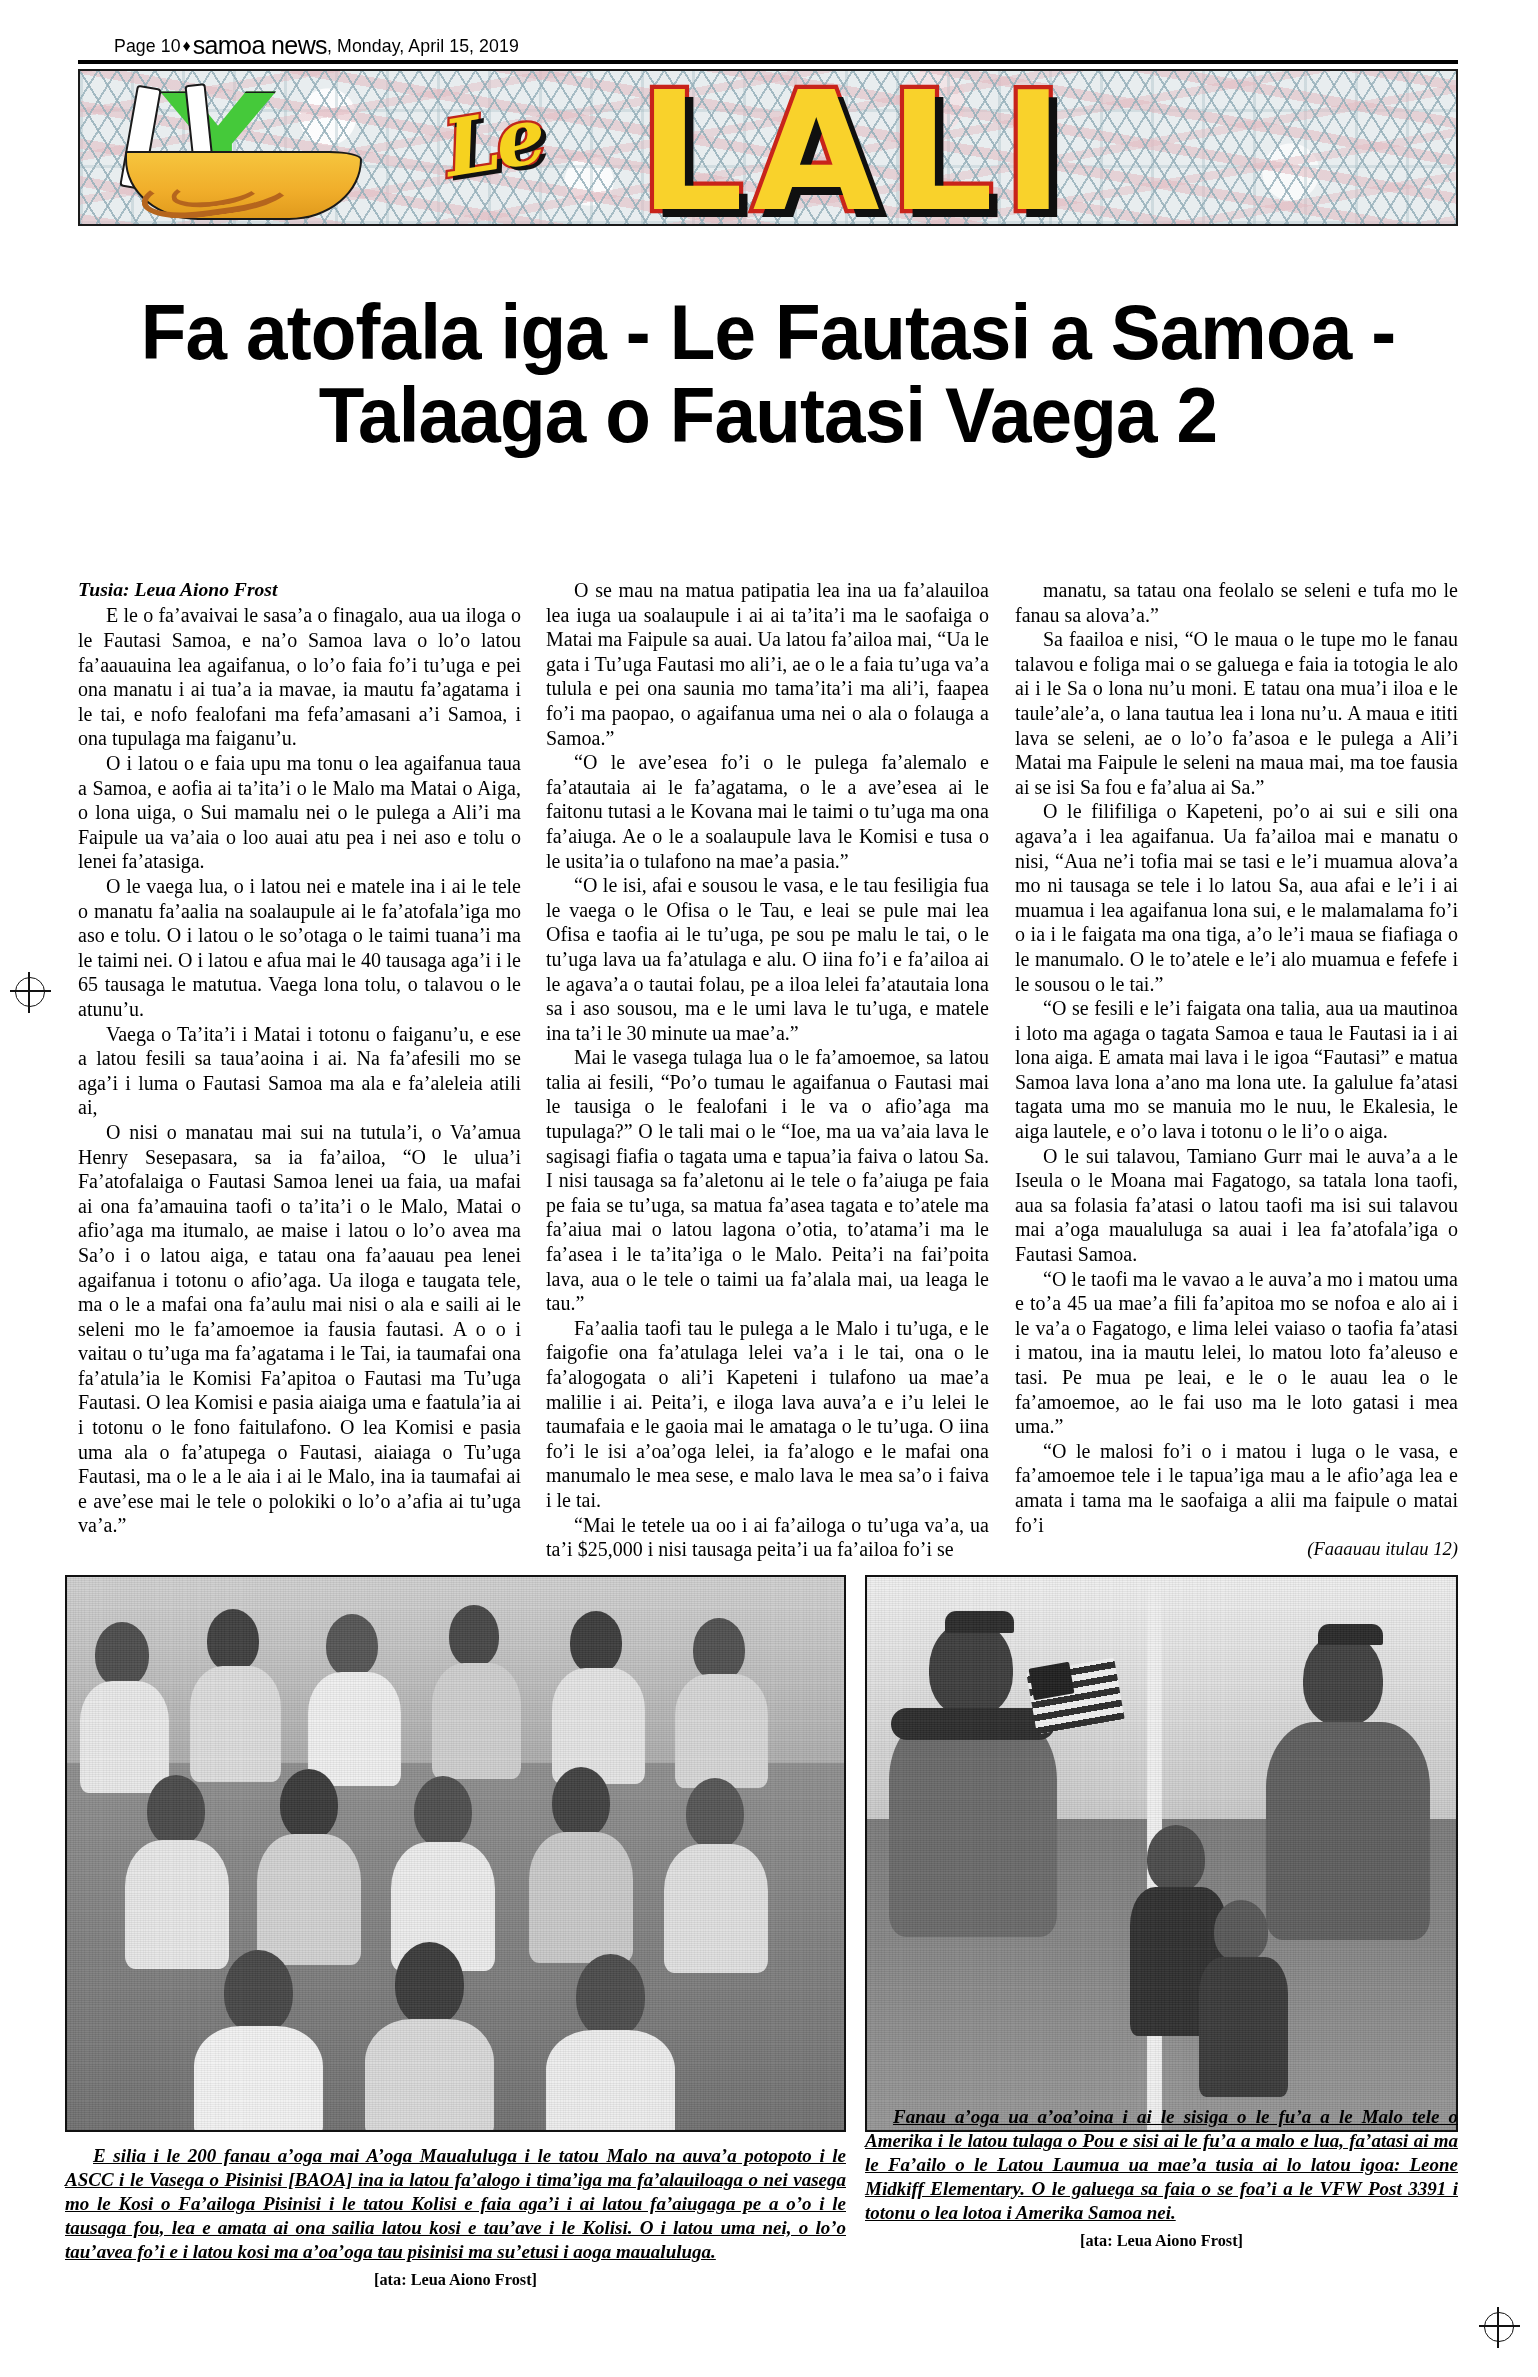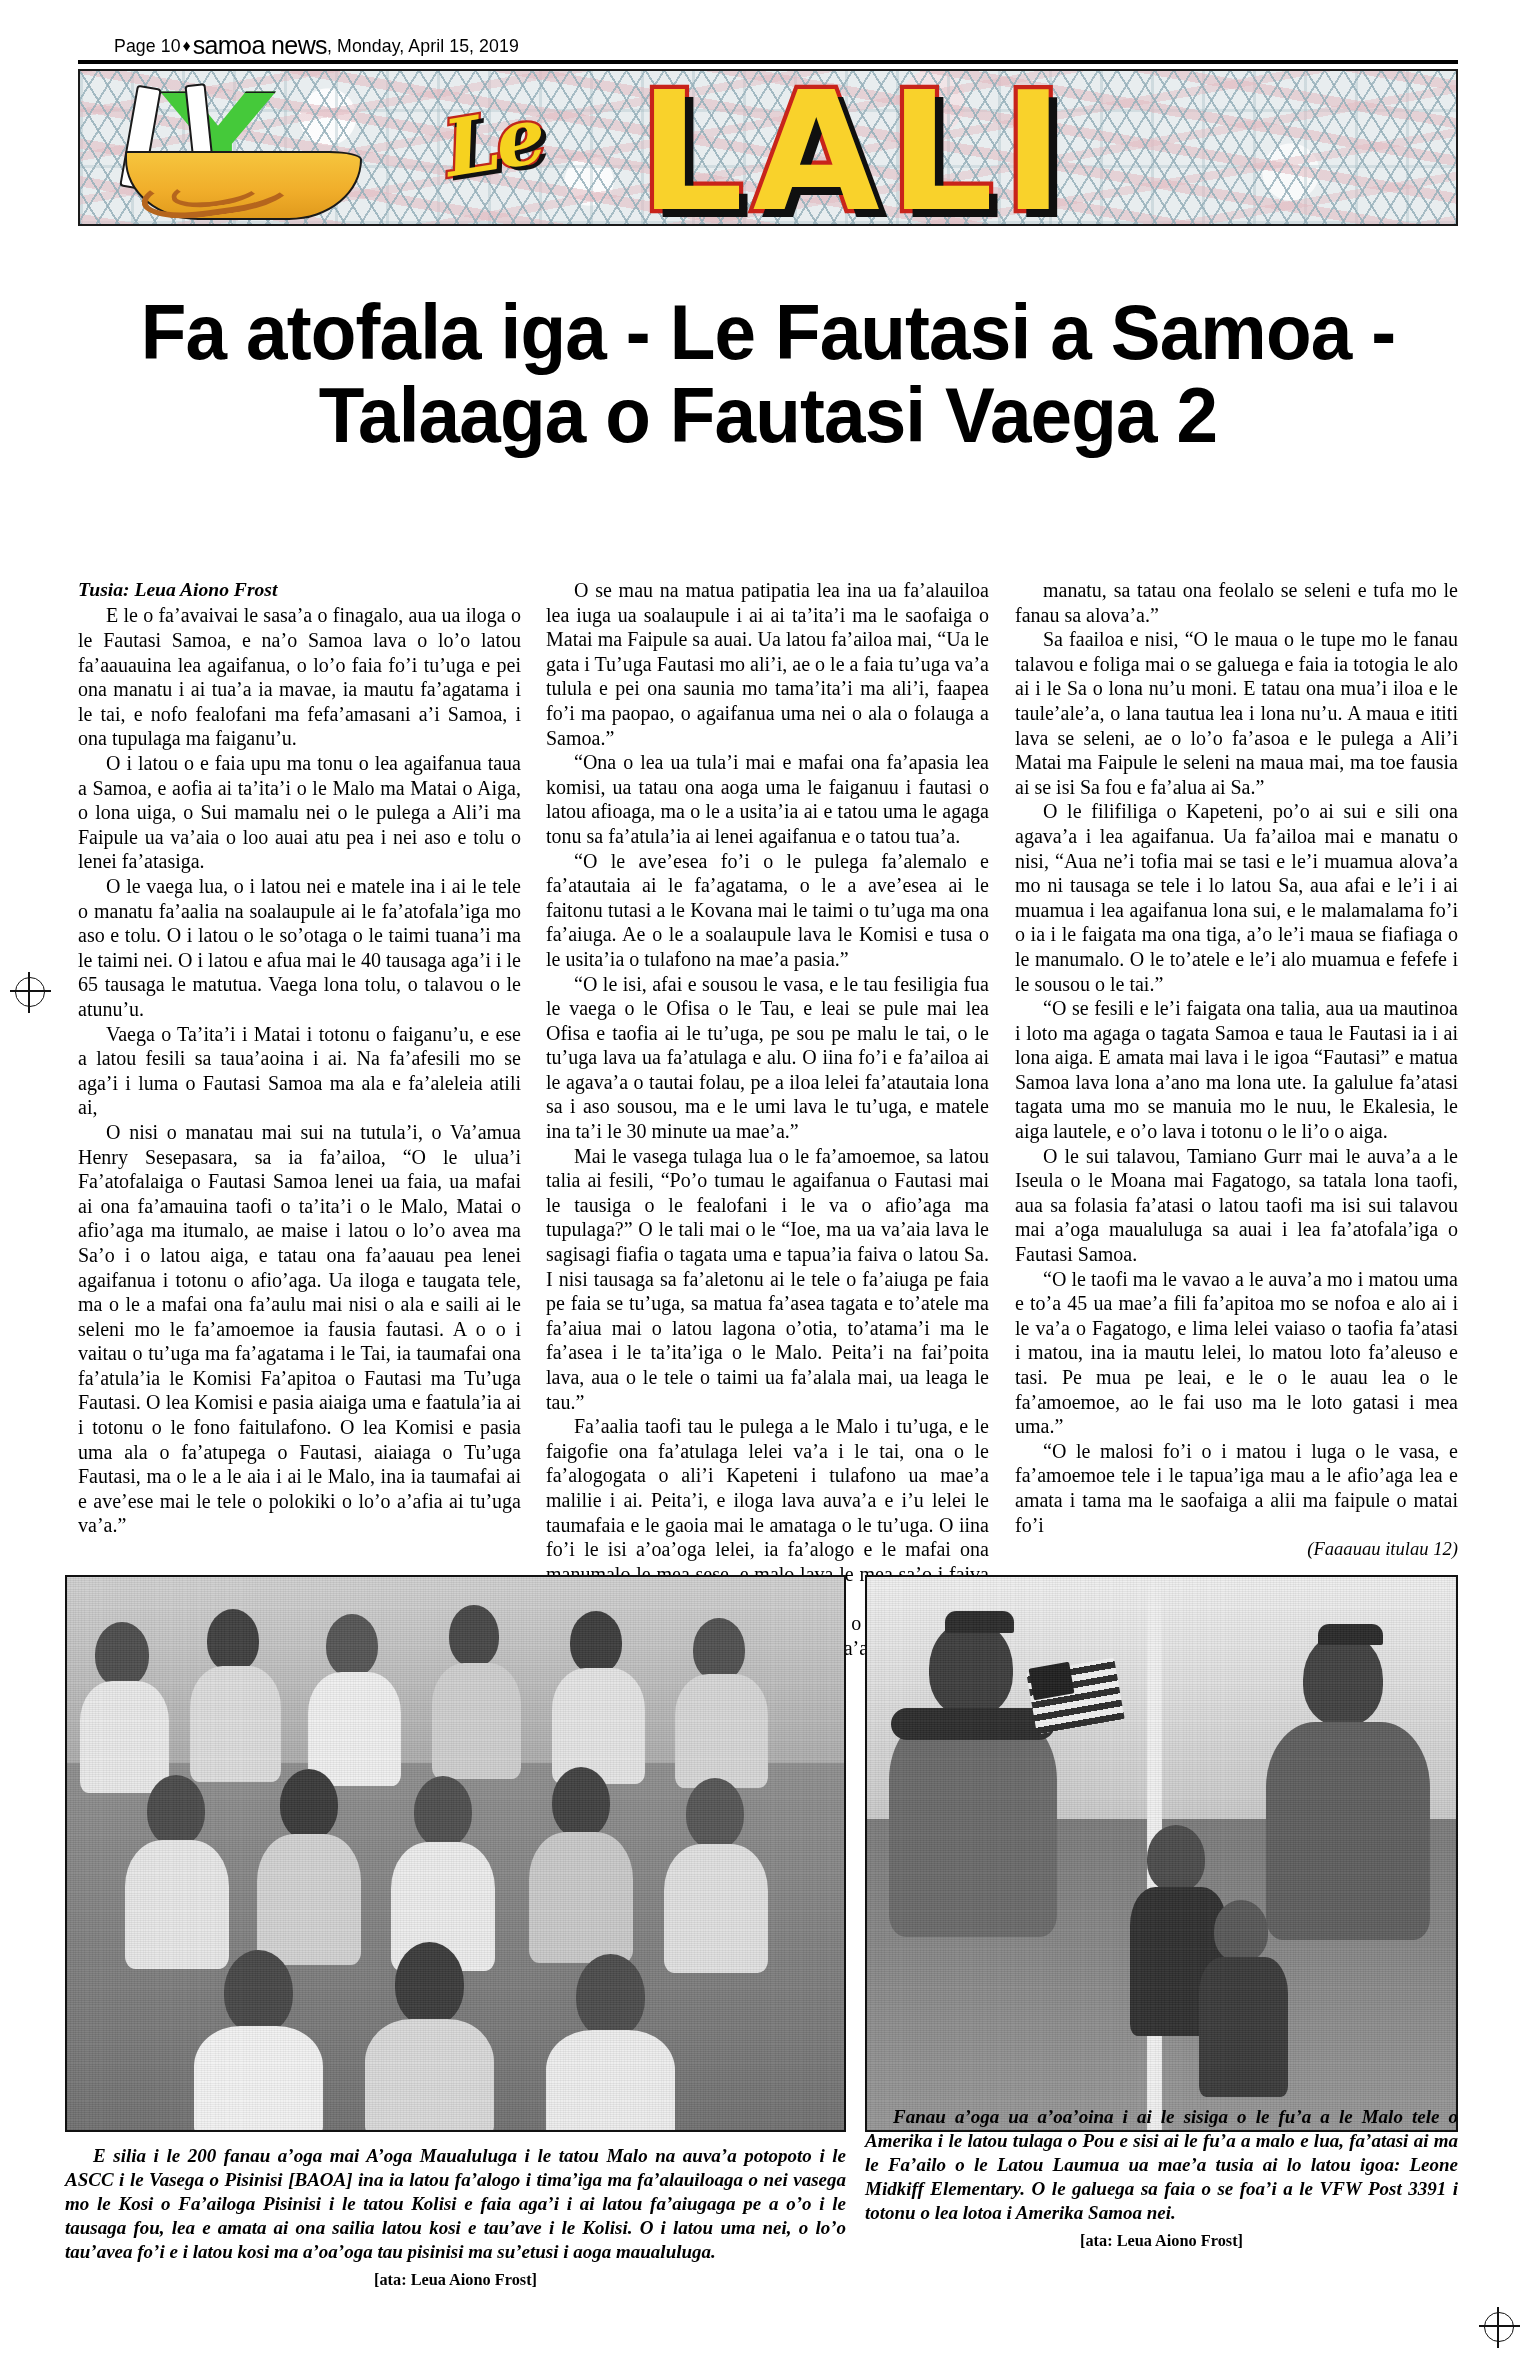--- a/index.html
+++ b/index.html
@@ -101,21 +101,21 @@
       repeating-linear-gradient(0deg,rgba(0,0,0,.10) 0 0.9px,rgba(255,255,255,.07) 0.9px 1.9px),
       repeating-linear-gradient(90deg,rgba(0,0,0,.07) 0 0.9px,rgba(255,255,255,.05) 0.9px 2.8px);}
   .blob{position:absolute;border-radius:50%;}
 
   
   .caption{position:absolute;font-family:"Liberation Serif",serif;
            font-style:italic;font-weight:700;font-size:19px;line-height:24px;
            text-align:justify;}
   #cap-left{left:65px;top:2144px;width:781px;}
   #cap-right{left:865px;top:2105px;width:593px;}
-  .caption p{margin:0;text-indent:28px;}
+  .caption p{margin:0;text-indent:28px;text-decoration:underline;}
   .credit{display:block;text-align:center;font-style:normal;font-weight:700;
           font-size:16.3px;margin-top:3.7px;text-indent:0;}
 
   
   .regmark{position:absolute;width:28px;height:28px;border:1.9px solid #111;border-radius:50%;}
   .regmark:before,.regmark:after{content:"";position:absolute;background:#111;}
   .regmark:before{left:-6.5px;top:12px;width:41px;height:1.9px;}
   .regmark:after{left:12px;top:-6.5px;width:1.9px;height:41px;}
   #reg-left{left:15px;top:977px;}
   #reg-bottom{left:1484px;top:2312px;}
@@ -152,21 +152,20 @@
     <div class="byline">Tusia: Leua Aiono Frost</div>
     <p>E le o fa’avaivai le sasa’a o finagalo, aua ua iloga o le Fautasi Samoa, e na’o Samoa lava o lo’o latou fa’aauauina lea agaifanua, o lo’o faia fo’i tu’uga e pei ona manatu i ai tua’a ia mavae, ia mautu fa’agatama i le tai, e nofo fealofani ma fefa’amasani a’i Samoa, i ona tupulaga ma faiganu’u.</p>
     <p>O i latou o e faia upu ma tonu o lea agaifanua taua a Samoa, e aofia ai ta’ita’i o le Malo ma Matai o Aiga, o lona uiga, o Sui mamalu nei o le pulega a Ali’i ma Faipule ua va’aia o loo auai atu pea i nei aso e tolu o lenei fa’atasiga.</p>
     <p>O le vaega lua, o i latou nei e matele ina i ai le tele o manatu fa’aalia na soalaupule ai le fa’atofala’iga mo aso e tolu. O i latou o le so’otaga o le taimi tuana’i ma le taimi nei. O i latou e afua mai le 40 tausaga aga’i i le 65 tausaga le matutua. Vaega lona tolu, o talavou o le atunu’u.</p>
     <p>Vaega o Ta’ita’i i Matai i totonu o faiganu’u, e ese a latou fesili sa taua’aoina i ai. Na fa’afesili mo se aga’i i luma o Fautasi Samoa ma ala e fa’aleleia atili ai,</p>
     <p>O nisi o manatau mai sui na tutula’i, o Va’amua Henry Sesepasara, sa ia fa’ailoa, “O le ulua’i Fa’atofalaiga o Fautasi Samoa lenei ua faia, ua mafai ai ona fa’amauina taofi o ta’ita’i o le Malo, Matai o afio’aga ma itumalo, ae maise i latou o lo’o avea ma Sa’o i o latou aiga, e tatau ona fa’aauau pea lenei agaifanua i totonu o afio’aga. Ua iloga e taugata tele, ma o le a mafai ona fa’aulu mai nisi o ala e saili ai le seleni mo le fa’amoemoe ia fausia fautasi. A o o i vaitau o tu’uga ma fa’agatama i le Tai, ia taumafai ona fa’atula’ia le Komisi Fa’apitoa o Fautasi ma Tu’uga Fautasi. O lea Komisi e pasia aiaiga uma e faatula’ia ai i totonu o le fono faitulafono. O lea Komisi e pasia uma ala o fa’atupega o Fautasi, aiaiaga o Tu’uga Fautasi, ma o le a le aia i ai le Malo, ina ia taumafai ai e ave’ese mai le tele o polokiki o lo’o a’afia ai tu’uga va’a.”</p>
   </div>
 
   <div class="col c2">
     <p>O se mau na matua patipatia lea ina ua fa’alauiloa lea iuga ua soalaupule i ai ai ta’ita’i ma le saofaiga o Matai ma Faipule sa auai. Ua latou fa’ailoa mai, “Ua le gata i Tu’uga Fautasi mo ali’i, ae o le a faia tu’uga va’a tulula e pei ona saunia mo tama’ita’i ma ali’i, faapea fo’i ma paopao, o agaifanua uma nei o ala o folauga a Samoa.”</p>
-    <p>“Ona o lea ua tula’i mai e mafai ona fa’apasia lea komisi, ua tatau ona aoga uma le faiganuu i fautasi o latou afioaga, ma o le a usita’ia ai e tatou uma le agaga tonu sa fa’atula’ia ai lenei agaifanua e o tatou tua’a.</p>
     <p>“O le ave’esea fo’i o le pulega fa’alemalo e fa’atautaia ai le fa’agatama, o le a ave’esea ai le faitonu tutasi a le Kovana mai le taimi o tu’uga ma ona fa’aiuga. Ae o le a soalaupule lava le Komisi e tusa o le usita’ia o tulafono na mae’a pasia.”</p>
     <p>“O le isi, afai e sousou le vasa, e le tau fesiligia fua le vaega o le Ofisa o le Tau, e leai se pule mai lea Ofisa e taofia ai le tu’uga, pe sou pe malu le tai, o le tu’uga lava ua fa’atulaga e alu. O iina fo’i e fa’ailoa ai le agava’a o tautai folau, pe a iloa lelei fa’atautaia lona sa i aso sousou, ma e le umi lava le tu’uga, e matele ina ta’i le 30 minute ua mae’a.”</p>
     <p>Mai le vasega tulaga lua o le fa’amoemoe, sa latou talia ai fesili, “Po’o tumau le agaifanua o Fautasi mai le tausiga o le fealofani i le va o afio’aga ma tupulaga?” O le tali mai o le “Ioe, ma ua va’aia lava le sagisagi fiafia o tagata uma e tapua’ia faiva o latou Sa. I nisi tausaga sa fa’aletonu ai le tele o fa’aiuga pe faia pe faia se tu’uga, sa matua fa’asea tagata e to’atele ma fa’aiua mai o latou lagona o’otia, to’atama’i ma le fa’asea i le ta’ita’iga o le Malo. Peita’i na fai’poita lava, aua o le tele o taimi ua fa’alala mai, ua leaga le tau.”</p>
     <p>Fa’aalia taofi tau le pulega a le Malo i tu’uga, e le faigofie ona fa’atulaga lelei va’a i le tai, ona o le fa’alogogata o ali’i Kapeteni i tulafono ua mae’a malilie i ai. Peita’i, e iloga lava auva’a e i’u lelei le taumafaia e le gaoia mai le amataga o le tu’uga. O iina fo’i le isi a’oa’oga lelei, ia fa’alogo e le mafai ona manumalo le mea sese, e malo lava le mea sa’o i faiva i le tai.</p>
     <p>“Mai le tetele ua oo i ai fa’ailoga o tu’uga va’a, ua ta’i $25,000 i nisi tausaga peita’i ua fa’ailoa fo’i se</p>
   </div>
 
   <div class="col c3">
     <p>manatu, sa tatau ona feolalo se seleni e tufa mo le fanau sa alova’a.”</p>
     <p>Sa faailoa e nisi, “O le maua o le tupe mo le fanau talavou e foliga mai o se galuega e faia ia totogia le alo ai i le Sa o lona nu’u moni. E tatau ona mua’i iloa e le taule’ale’a, o lana tautua lea i lona nu’u. A maua e ititi lava se seleni, ae o lo’o fa’asoa e le pulega a Ali’i Matai ma Faipule le seleni na maua mai, ma toe fausia ai se isi Sa fou e fa’alua ai Sa.”</p>

